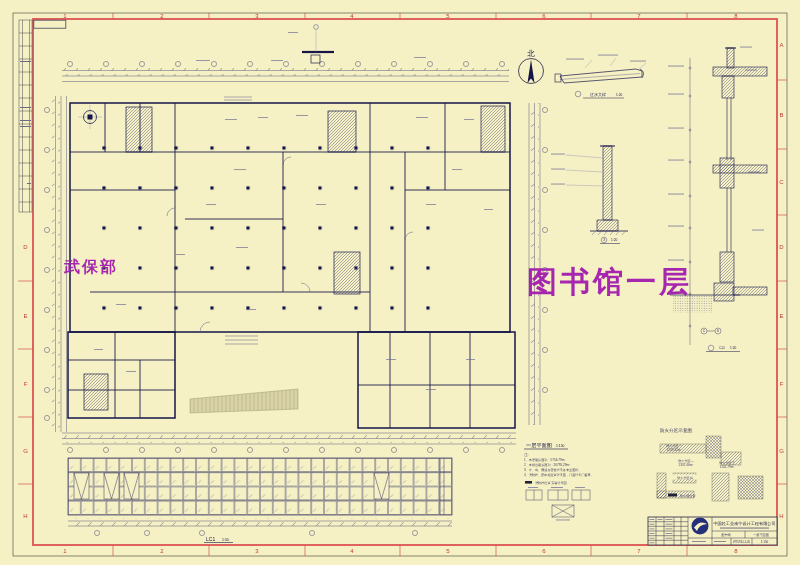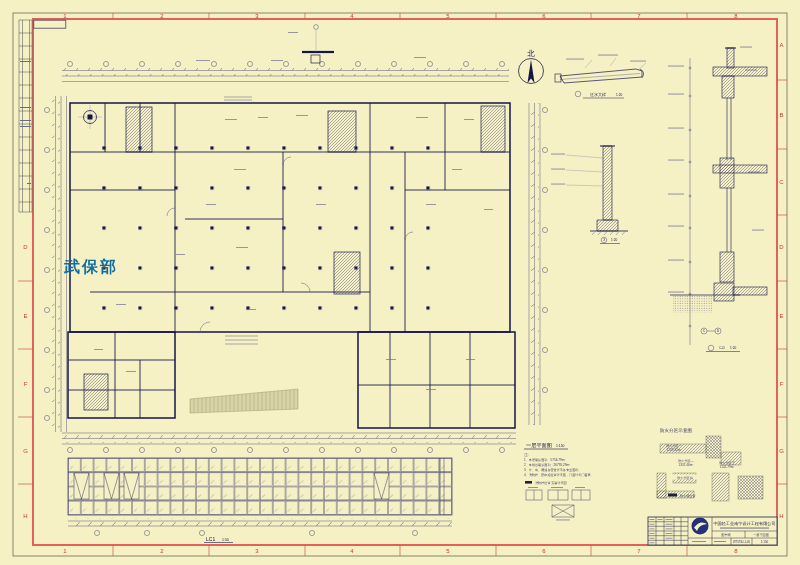--- a/index.html
+++ b/index.html
@@ -1,21 +1,21 @@
 <!DOCTYPE html>
 <html><head>
 <meta charset="utf-8">
 <style>
   html,body{margin:0;padding:0;}
   body{width:800px;height:565px;overflow:hidden;background:#efe9bd;}
   #sheet{position:relative;width:800px;height:565px;background:#f6f1c4;font-family:"Liberation Sans",sans-serif;}
   #drawing{position:absolute;left:0;top:0;}
   svg text{font-family:"Liberation Sans",sans-serif;}
   svg text.cjk{font-family:"Liberation Serif",serif;}
-  .wm{position:absolute;color:#0369a1;font-family:"Liberation Serif",serif;font-weight:700;white-space:nowrap;opacity:.95;}
+  .wm{position:absolute;color:#a21caf;font-family:"Liberation Serif",serif;font-weight:700;white-space:nowrap;opacity:.95;}
   #wm-left{left:64px;top:257px;font-size:16px;letter-spacing:2px;}
   #wm-right{left:527px;top:262px;font-size:30px;letter-spacing:3px;}
 </style>
 </head>
 <body>
 
 <div id="sheet">
 
 <svg id="drawing" width="800" height="565" viewBox="0 0 800 565">
 <defs>
@@ -558,14 +558,15 @@
     <rect x="649.5" y="537.8" width="5" height="0.8"></rect>
           <rect x="665.5" y="537.8" width="7" height="0.8"></rect>
     <rect x="649.5" y="542.4" width="5" height="0.8"></rect>
     <rect x="692" y="541" width="14" height="0.9"></rect>
           <rect x="714" y="541" width="12" height="0.9"></rect>
   </g>
 </g>
 </svg>
 
 <div class="wm" id="wm-left">武保部</div>
+<div class="wm" id="wm-right">图书馆一层</div>
 
 </div>
 
 </body></html>

